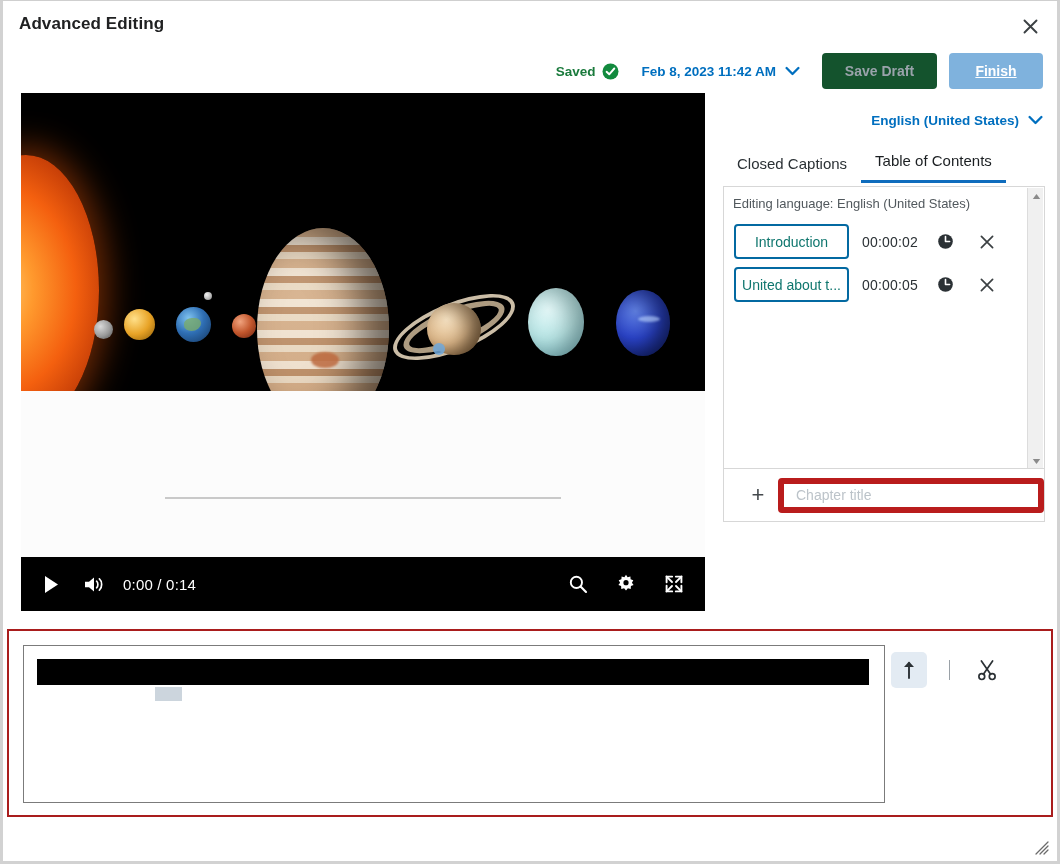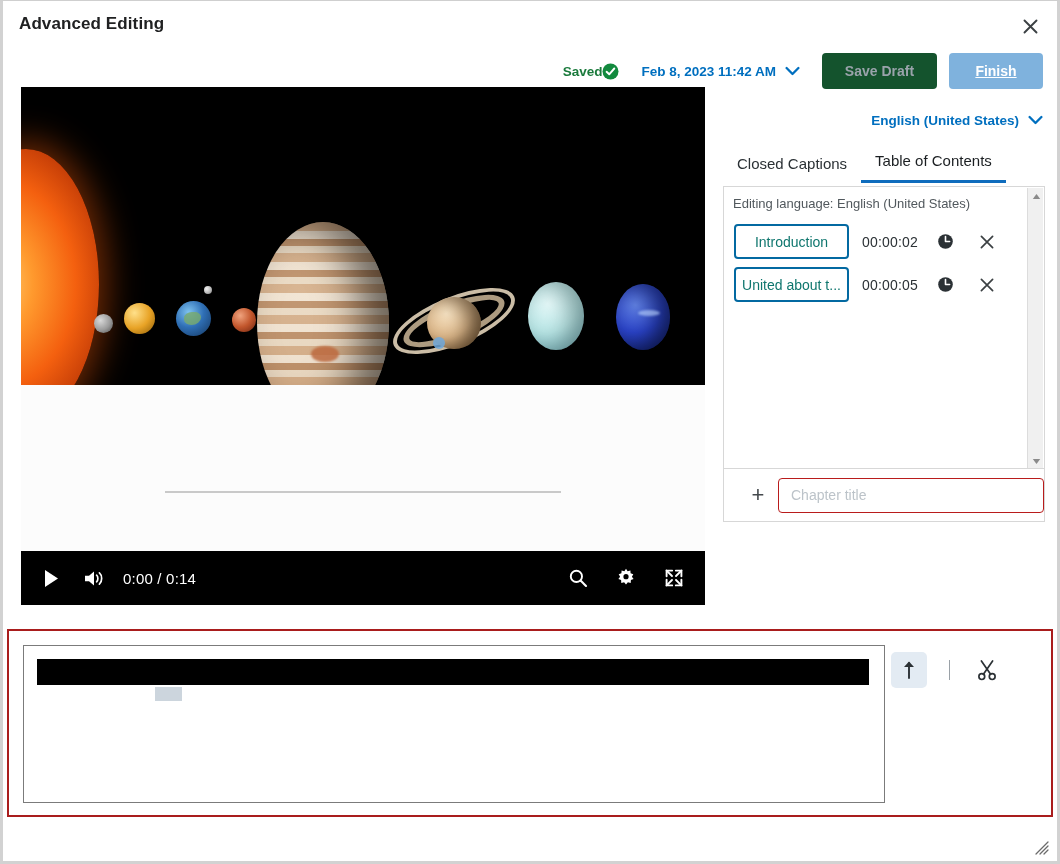--- a/index.html
+++ b/index.html
@@ -38,21 +38,21 @@
   }
   .close-btn svg { display: block; }
 
   
   .actionbar {
     position: absolute; right: 14px; top: 48px;
     height: 44px;
     display: flex; align-items: center; gap: 0;
   }
   .saved-wrap {
-    display: flex; align-items: center; 
+    display: flex; align-items: center; gap: 7px;
     margin-right: 22px;
   }
   .saved-label {
     font-size: 13.5px; font-weight: bold; color: #1a7a3c;
   }
   .saved-check { width: 17px; height: 17px; display: block; }
   .date-wrap {
     display: flex; align-items: center; gap: 9px;
     margin-right: 22px; cursor: pointer;
   }
@@ -70,21 +70,21 @@
   .btn-draft {
     background: #14532d; color: #9aa3ab; min-width: 115px;
     margin-right: 12px;
   }
   .btn-finish {
     background: #7fb2dd; color: #ffffff; min-width: 94px; text-decoration: underline;
   }
 
   
   .player {
-    position: absolute; left: 18px; top: 86px;
+    position: absolute; left: 18px; top: 92px;
     width: 684px; height: 518px;
     background: #ffffff;
     overflow: hidden;
   }
   .video-stage {
     position: absolute; left: 0; top: 0;
     width: 684px; height: 298px;
     background: #000000;
     overflow: hidden;
   }
@@ -272,21 +272,21 @@
     border: 1px solid #d7d7d7; border-top: none; background: #ffffff;
     display: flex; align-items: center;
   }
   .add-plus {
     width: 34px; margin-left: 17px;
     font-size: 22px; color: #44494d; text-align: center; cursor: pointer;
     line-height: 1;
   }
   .chapter-input {
     width: 266px; height: 35px; margin-left: 3px;
-    border: 1px solid #b91c1c; border-radius: 4px;
+    border: 6px solid #b91c1c; border-radius: 4px;
     font-size: 14px; color: #2b3135; padding: 0 12px;
     font-family: "Liberation Sans", sans-serif;
     background: #ffffff; outline: none;
   }
   .chapter-input::placeholder { color: #bcc3c9; }
 
   
   .timeline-outer {
     position: absolute; left: 4px; top: 628px;
     width: 1046px; height: 188px;

